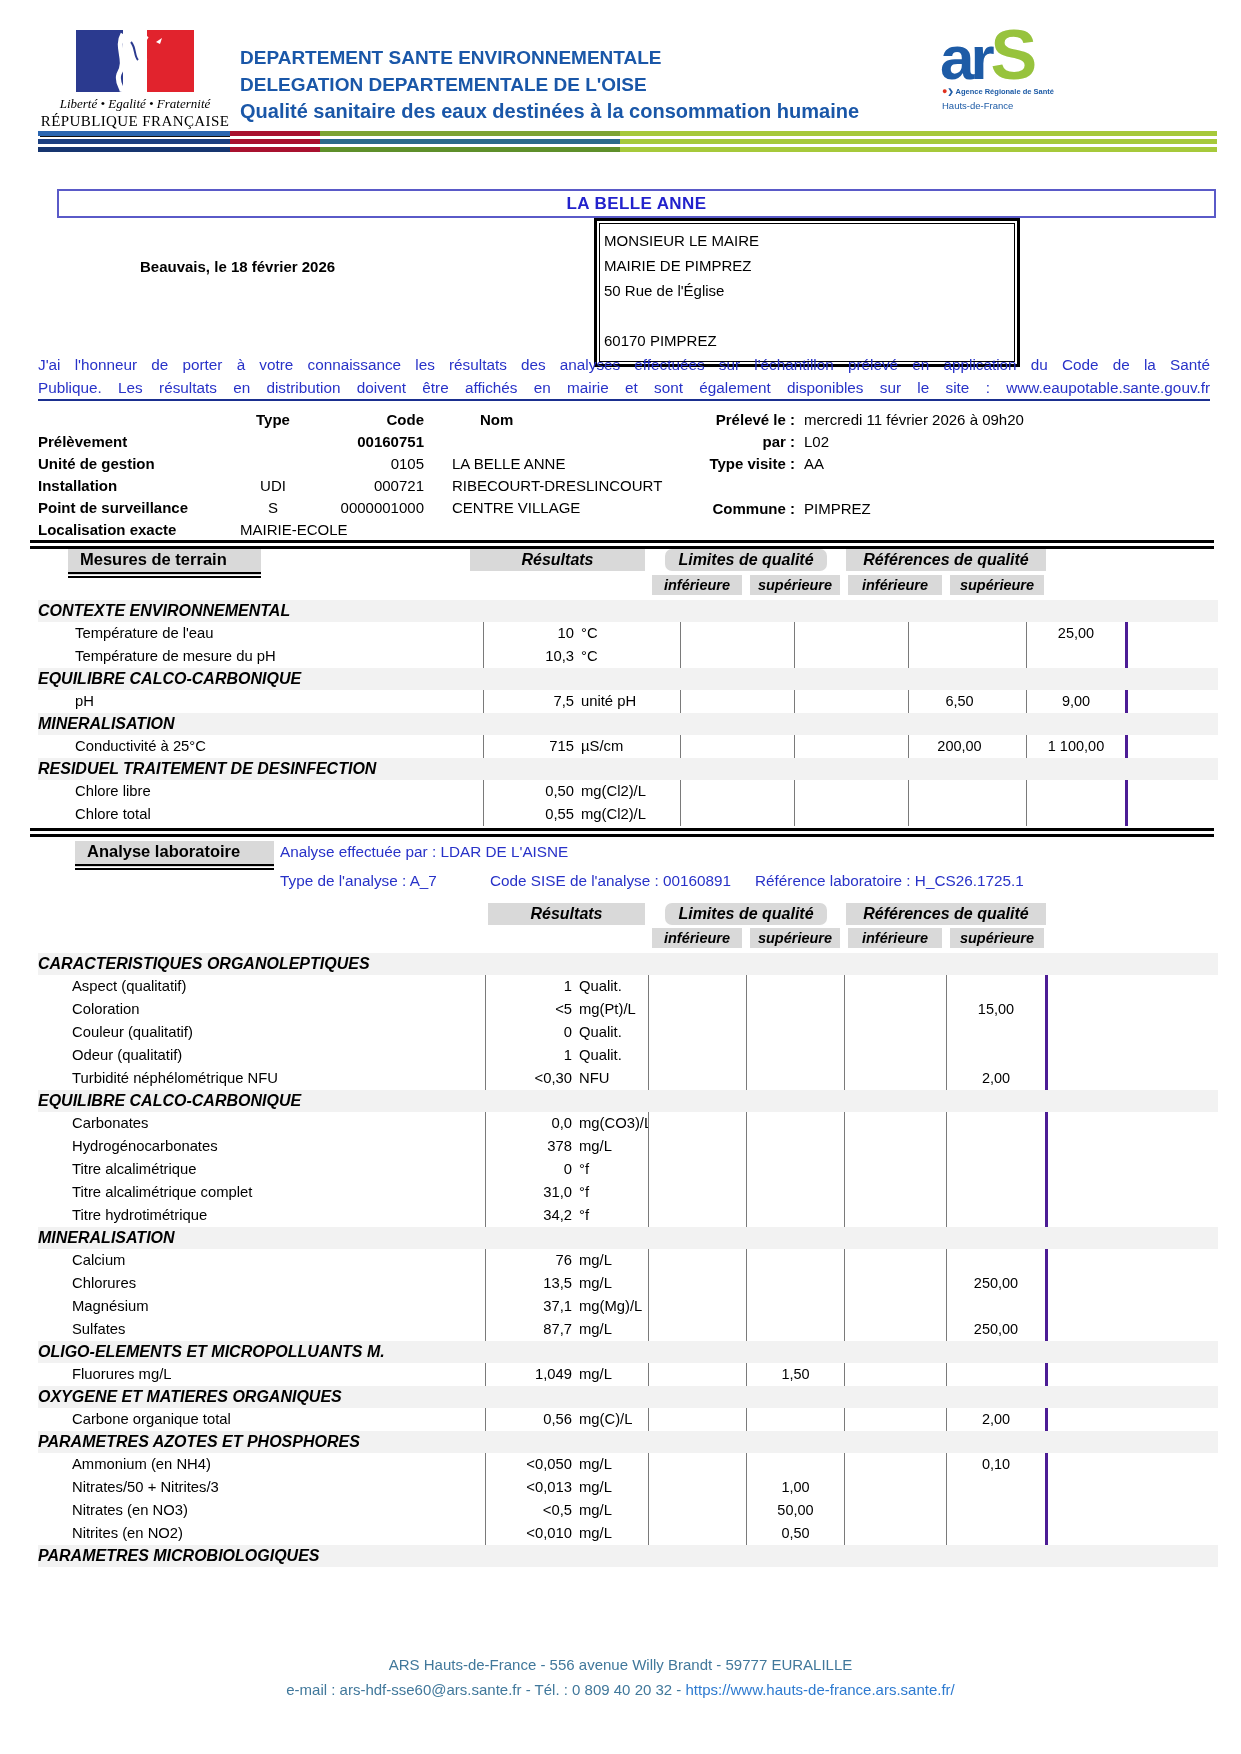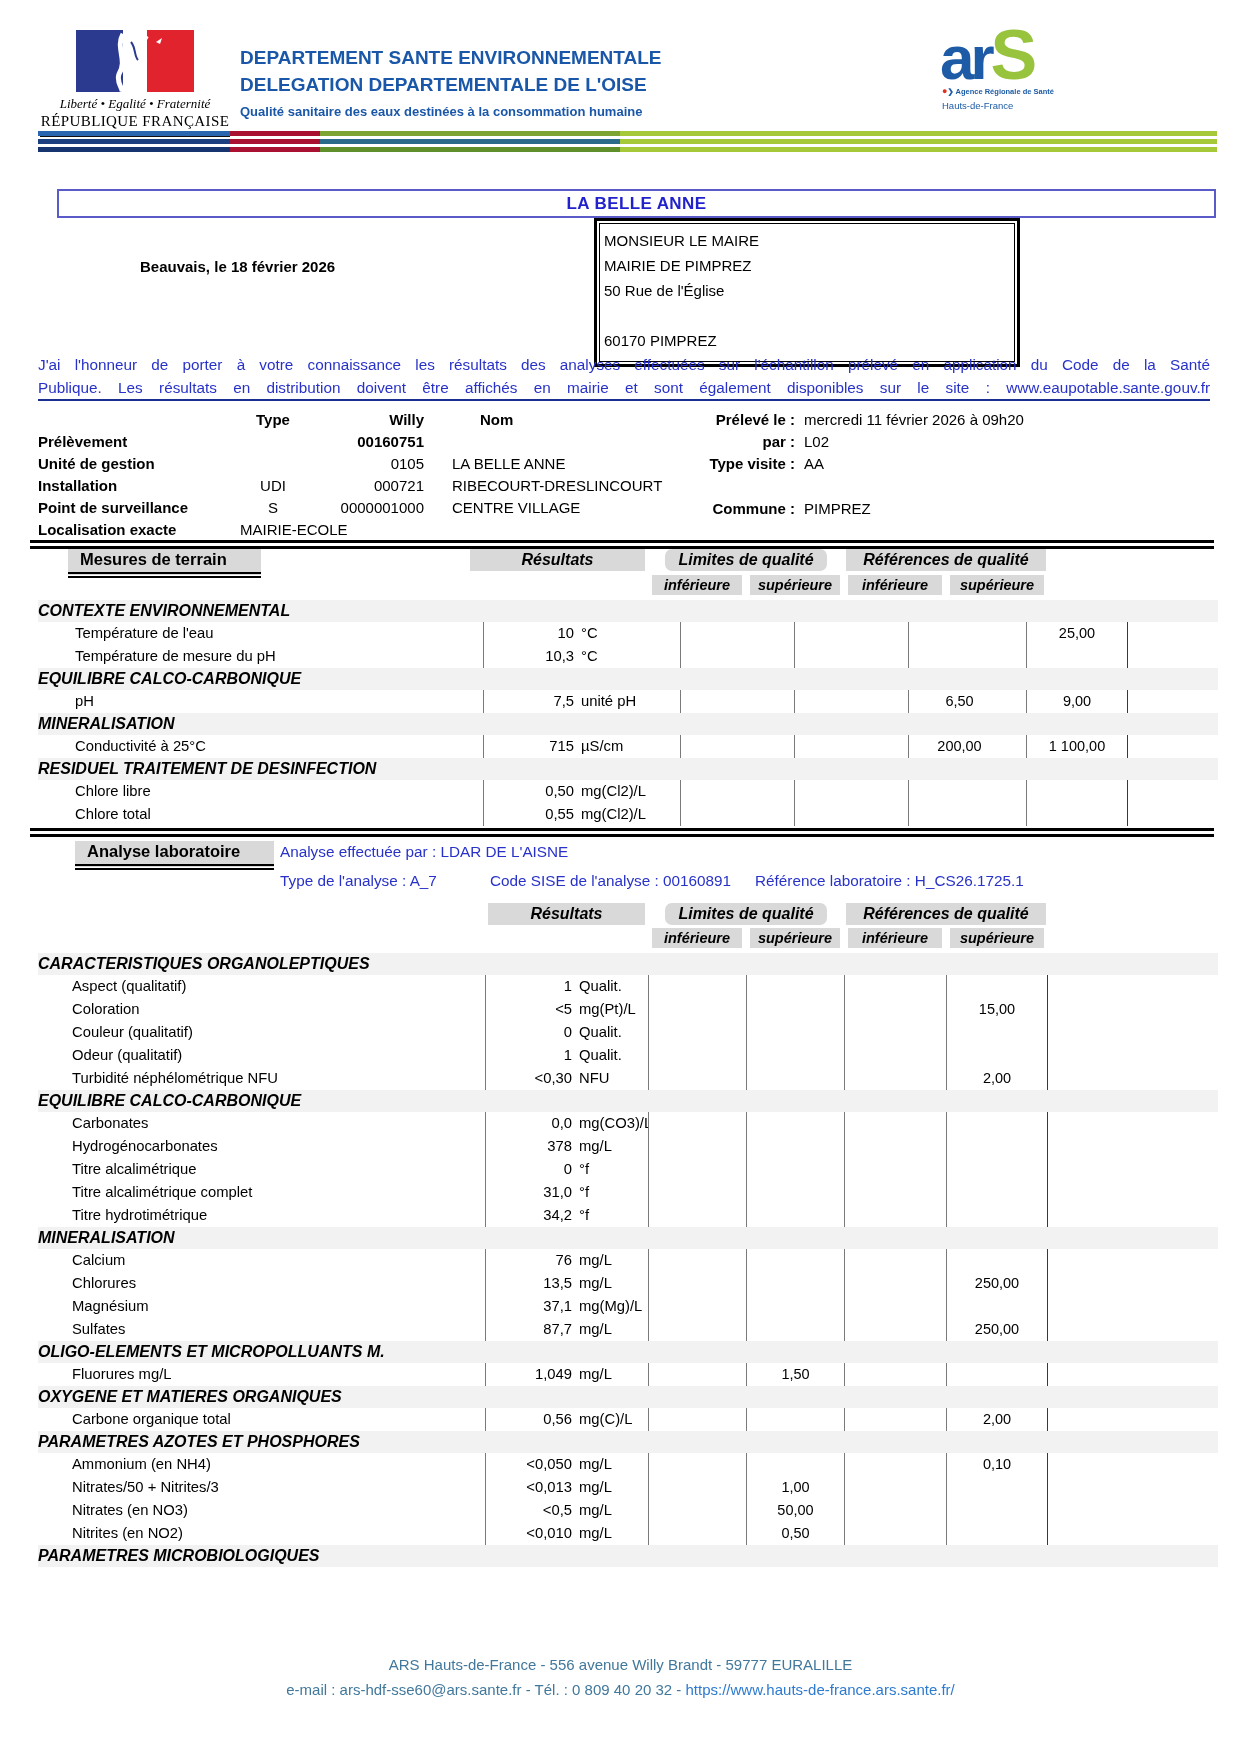--- a/index.html
+++ b/index.html
@@ -9,21 +9,21 @@
   
   .rep{position:absolute;left:40px;top:30px;width:190px;text-align:center;
        border-bottom:2px solid #111;padding-bottom:5px;}
   .rep svg{display:block;margin:0 auto;}
   .rep-motto{font-family:"Liberation Serif",serif;font-style:italic;font-size:13px;margin-top:4px;}
   .rep-name{font-family:"Liberation Serif",serif;font-size:15px;letter-spacing:.4px;margin-top:1px;}
 
   .hdr-title{position:absolute;left:240px;top:44px;width:680px;
              color:#1a57a8;font-weight:bold;}
   .hdr-title .l1,.hdr-title .l2{font-size:19px;line-height:27px;}
-  .hdr-title .l3{font-size:13px;line-height:27px;}
+  .hdr-title .l3{font-size:20px;line-height:27px;}
 
   .ars{position:absolute;left:940px;top:26px;width:170px;height:104px;}
   .ars-word{font-size:62px;font-weight:bold;color:#1d5ba6;letter-spacing:-4px;line-height:58px;}
   .ars-word .s{color:#97c33d;font-size:70px;}
   .ars-sub{position:absolute;left:2px;top:60px;font-size:7.5px;font-weight:bold;
            color:#1d5ba6;white-space:nowrap;text-align:right;}
   .ars-sub .dot{color:#e0301e;font-size:9px;}
   .ars-sub .chev{color:#1d5ba6;font-weight:bold;}
   .ars-region{position:absolute;left:2px;top:74px;font-size:9.5px;color:#1d5ba6;}
 
@@ -96,21 +96,21 @@
   .terrain .t-row{grid-template-columns:429px 181px 98px 98px 102px 102px;gap:16px;}
   .lab .t-row{grid-template-columns:447px 163px 98px 98px 102px 102px;}
   .c-name{padding-left:37px;overflow:hidden;white-space:nowrap;}
   .lab .c-name{padding-left:34px;}
   .c-res{display:flex;align-items:center;border-left:1px solid #7a7a7a;
          overflow:hidden;white-space:nowrap;}
   .c-res .v{width:90px;text-align:right;flex:0 0 auto;}
   .lab .c-res .v{width:86px;}
   .c-res .u{margin-left:7px;flex:0 0 auto;}
   .c-lim{border-left:1px solid #7a7a7a;text-align:center;font-size:14.5px;}
-  .c-last{border-right:1px solid #4c1d95;}
+  .c-last{border-right:3px solid #4c1d95;}
 
   
   .lab-info{position:absolute;left:38px;width:1180px;color:#2832c8;font-size:15.3px;}
   .lab-info span{position:absolute;white-space:nowrap;}
 
   
   .footer{position:absolute;left:0;top:1652px;width:1241px;text-align:center;
           font-size:15px;color:#41789b;line-height:25px;}
   .footer a{color:#2d7ad0;text-decoration:none;}
 </style>
@@ -171,21 +171,21 @@
     <div>J'ai l'honneur de porter à votre connaissance les résultats des analyses effectuées sur l'échantillon prélevé en application du Code de la Santé</div>
     <div>Publique. Les résultats en distribution doivent être affichés en mairie et sont également disponibles sur le site : www.eaupotable.sante.gouv.fr</div>
   </div>
   <div class="rule-navy"></div>
 
   <div class="sample">
     <div class="s-left">
       <div class="s-row s-head">
         <div class="s-label"></div>
         <div class="s-type">Type</div>
-        <div class="s-code">Willy</div>
+        <div class="s-code">Code</div>
         <div class="s-nom">Nom</div>
       </div>
       <div class="s-row">
         <div class="s-label">Prélèvement</div>
         <div class="s-type"></div>
         <div class="s-code bold">00160751</div>
         <div class="s-nom"></div>
       </div>
       <div class="s-row">
         <div class="s-label">Unité de gestion</div>

